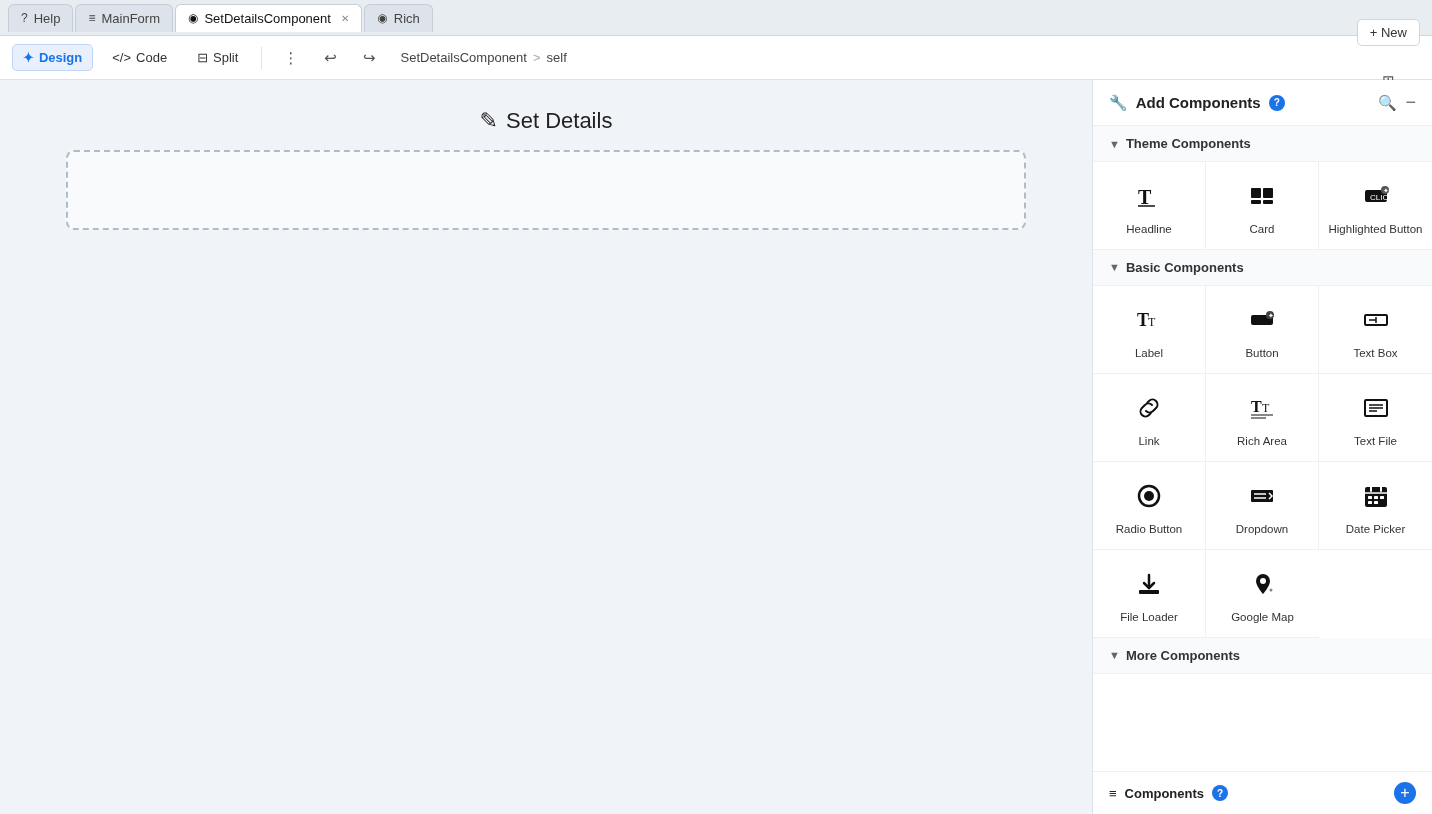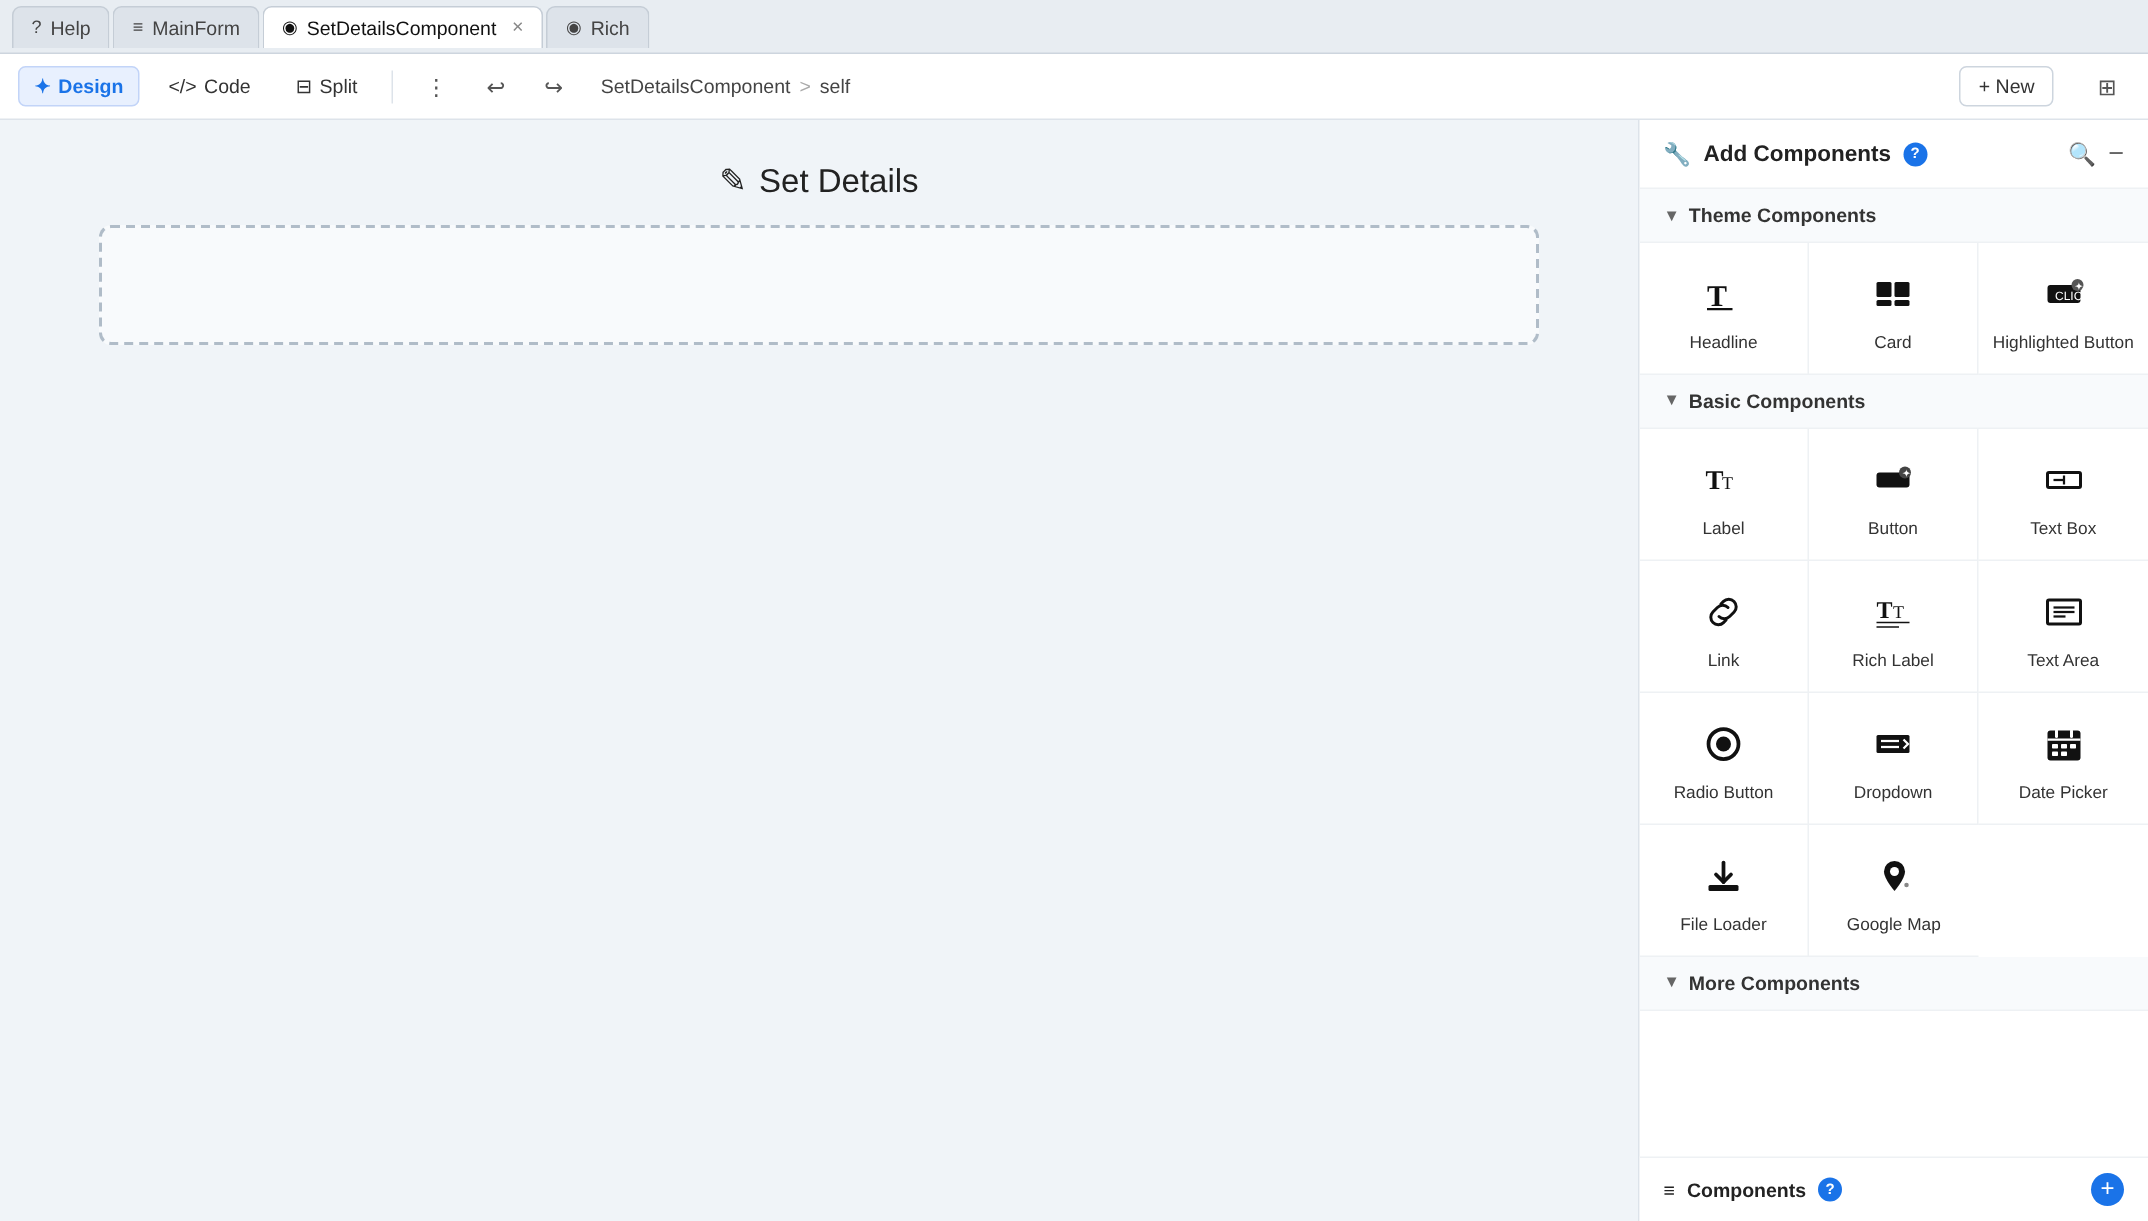--- a/index.html
+++ b/index.html
@@ -21,21 +21,21 @@
       display: flex; align-items: center; background: #fff; border-bottom: 1px solid #dde3ea; height: 44px; padding: 0 12px; gap: 8px;
     }
     .toolbar-btn {
       display: flex; align-items: center; gap: 5px; padding: 5px 10px; border-radius: 5px; font-size: 13px; cursor: pointer; border: 1px solid transparent; color: #333; background: transparent;
     }
     .toolbar-btn.active { background: #e8f0fe; color: #1a73e8; border-color: #c2d4f8; font-weight: 600; }
     .toolbar-separator { width: 1px; height: 22px; background: #dde3ea; margin: 0 4px; }
     .toolbar-icon-btn { padding: 5px 8px; border-radius: 5px; cursor: pointer; color: #555; font-size: 15px; border: 1px solid transparent; background: transparent; }
     .breadcrumb { display: flex; align-items: center; gap: 6px; font-size: 13px; color: #444; margin-left: 8px; }
     .breadcrumb-sep { color: #aaa; }
-    .toolbar-right { margin-left: auto; display: flex; align-items: center; gap: 20px; }
+    .toolbar-right { margin-left: auto; display: flex; align-items: center; gap: 20px; flex-direction: column; }
     .new-btn { display: flex; align-items: center; gap: 5px; padding: 5px 12px; border-radius: 5px; font-size: 13px; cursor: pointer; background: #fff; border: 1px solid #cdd5de; color: #333; }
     .layout-btn { padding: 5px 8px; border-radius: 5px; cursor: pointer; color: #555; font-size: 15px; border: 1px solid transparent; background: transparent; }
 
     
     .main { display: flex; flex: 1; overflow: hidden; }
 
     
     .canvas-area { flex: 1; background: #f0f4f8; overflow: auto; padding: 20px; display: flex; flex-direction: column; align-items: center; }
     .canvas-title { display: flex; align-items: center; gap: 8px; font-size: 22px; font-weight: 500; color: #222; margin-bottom: 16px; margin-top: 8px; }
     .canvas-frame { width: 100%; max-width: 960px; background: transparent; }
@@ -249,33 +249,33 @@
 
         <div class="component-item">
           <div class="component-icon">
             <svg class="icon-svg" viewBox="0 0 28 28" fill="none">
               <text x="3" y="18" font-size="16" font-weight="bold" fill="#111" font-family="serif">T</text>
               <text x="14" y="18" font-size="12" fill="#111" font-family="serif">T</text>
               <line x1="3" y1="21" x2="25" y2="21" stroke="#111" stroke-width="1"></line>
               <line x1="3" y1="24" x2="18" y2="24" stroke="#111" stroke-width="1"></line>
             </svg>
           </div>
-          <span class="component-label">Rich Label</span>
+          <span class="component-label">Rich Area</span>
         </div>
 
         <div class="component-item">
           <div class="component-icon">
             <svg class="icon-svg" viewBox="0 0 28 28" fill="none">
               <rect x="3" y="6" width="22" height="16" rx="1" stroke="#111" stroke-width="2" fill="none"></rect>
               <line x1="7" y1="11" x2="21" y2="11" stroke="#111" stroke-width="1.5"></line>
               <line x1="7" y1="14" x2="21" y2="14" stroke="#111" stroke-width="1.5"></line>
               <line x1="7" y1="17" x2="15" y2="17" stroke="#111" stroke-width="1.5"></line>
             </svg>
           </div>
-          <span class="component-label">Text Area</span>
+          <span class="component-label">Text File</span>
         </div>
 
 
         <div class="component-item">
           <div class="component-icon">
             <svg class="icon-svg" viewBox="0 0 28 28" fill="none">
               <circle cx="14" cy="14" r="10" stroke="#111" stroke-width="2.5" fill="none"></circle>
               <circle cx="14" cy="14" r="5" fill="#111"></circle>
             </svg>
           </div>

